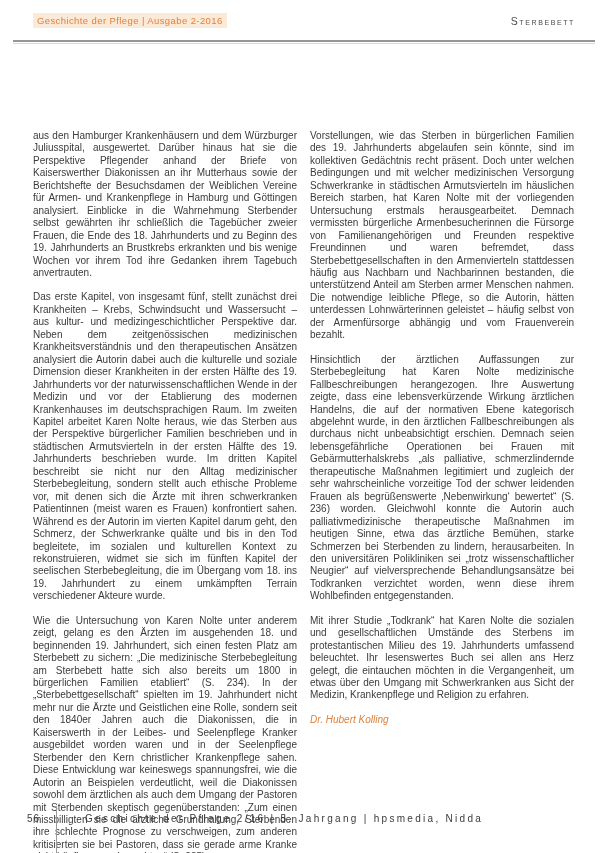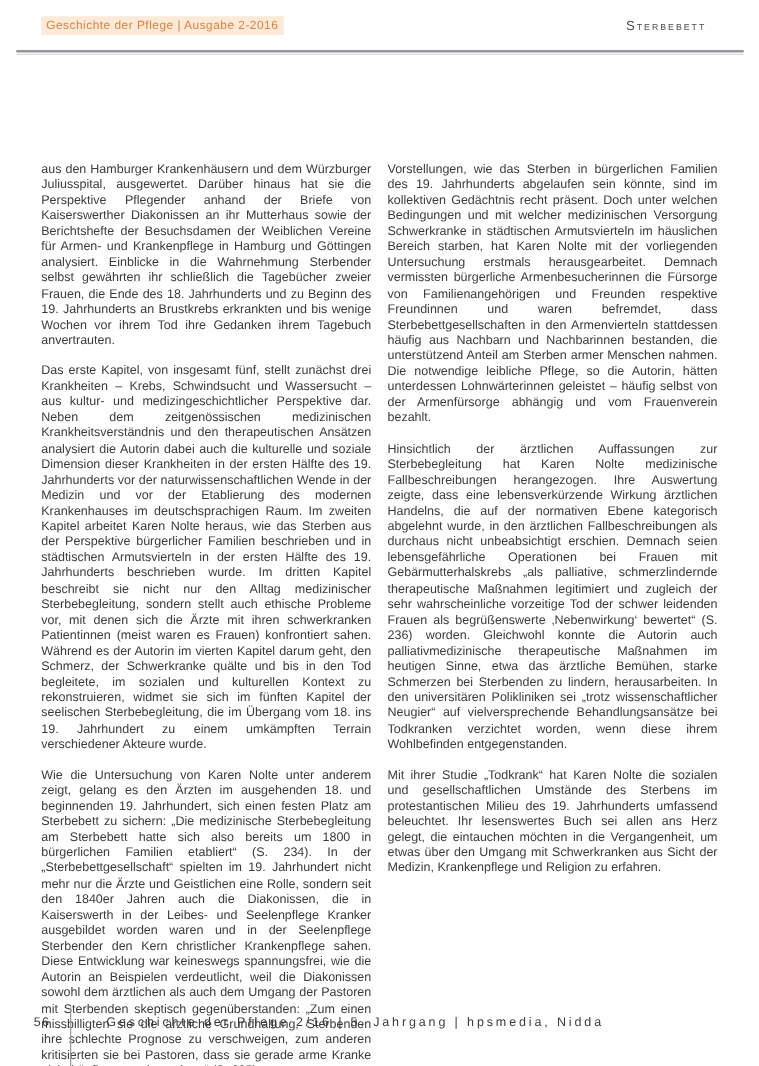--- a/index.html
+++ b/index.html
@@ -9,21 +9,21 @@
   }
   * { margin:0; padding:0; box-sizing:border-box; }
   html, body { width:607px; height:853px; }
   body {
     position: relative;
     background: #ffffff;
     font-family: "Liberation Sans", sans-serif;
     color: var(--text);
     overflow: hidden;
   }
-  .header { position:absolute; top:13px; left:33px; right:42px; height:16px; }
+  .header { position:absolute; top:13px; left:33px; right:32px; height:16px; }
   .journal-title {
     float:left;
     font-size:9.5px;
     letter-spacing:0.4px;
     color: var(--accent);
     background: var(--hl);
     padding:2px 4px;
   }
   .section-label {
     float:right;
@@ -84,18 +84,19 @@
 <div class="columns">
   <div class="col">
     <p>aus den Hamburger Krankenhäusern und dem Würzburger Juliusspital, ausgewertet. Darüber hinaus hat sie die Perspektive Pflegender anhand der Briefe von Kaiserswerther Diakonissen an ihr Mutterhaus sowie der Berichtshefte der Besuchsdamen der Weiblichen Vereine für Armen- und Krankenpflege in Hamburg und Göttingen analysiert. Einblicke in die Wahrnehmung Sterbender selbst gewährten ihr schließlich die Tagebücher zweier Frauen, die Ende des 18. Jahrhunderts und zu Beginn des 19. Jahrhunderts an Brustkrebs erkrankten und bis wenige Wochen vor ihrem Tod ihre Gedanken ihrem Tagebuch anvertrauten.</p>
     <p>Das erste Kapitel, von insgesamt fünf, stellt zunächst drei Krankheiten – Krebs, Schwindsucht und Wassersucht – aus kultur- und medizingeschichtlicher Perspektive dar. Neben dem zeitgenössischen medizinischen Krankheitsverständnis und den therapeutischen Ansätzen analysiert die Autorin dabei auch die kulturelle und soziale Dimension dieser Krankheiten in der ersten Hälfte des 19. Jahrhunderts vor der naturwissenschaftlichen Wende in der Medizin und vor der Etablierung des modernen Krankenhauses im deutschsprachigen Raum. Im zweiten Kapitel arbeitet Karen Nolte heraus, wie das Sterben aus der Perspektive bürgerlicher Familien beschrieben und in städtischen Armutsvierteln in der ersten Hälfte des 19. Jahrhunderts beschrieben wurde. Im dritten Kapitel beschreibt sie nicht nur den Alltag medizinischer Sterbebegleitung, sondern stellt auch ethische Probleme vor, mit denen sich die Ärzte mit ihren schwerkranken Patientinnen (meist waren es Frauen) konfrontiert sahen. Während es der Autorin im vierten Kapitel darum geht, den Schmerz, der Schwerkranke quälte und bis in den Tod begleitete, im sozialen und kulturellen Kontext zu rekonstruieren, widmet sie sich im fünften Kapitel der seelischen Sterbebegleitung, die im Übergang vom 18. ins 19. Jahrhundert zu einem umkämpften Terrain verschiedener Akteure wurde.</p>
     <p>Wie die Untersuchung von Karen Nolte unter anderem zeigt, gelang es den Ärzten im ausgehenden 18. und beginnenden 19. Jahrhundert, sich einen festen Platz am Sterbebett zu sichern: „Die medizinische Sterbebegleitung am Sterbebett hatte sich also bereits um 1800 in bürgerlichen Familien etabliert“ (S. 234). In der „Sterbebettgesellschaft“ spielten im 19. Jahrhundert nicht mehr nur die Ärzte und Geistlichen eine Rolle, sondern seit den 1840er Jahren auch die Diakonissen, die in Kaiserswerth in der Leibes- und Seelenpflege Kranker ausgebildet worden waren und in der Seelenpflege Sterbender den Kern christlicher Krankenpflege sahen. Diese Entwicklung war keineswegs spannungsfrei, wie die Autorin an Beispielen verdeutlicht, weil die Diakonissen sowohl dem ärztlichen als auch dem Umgang der Pastoren mit Sterbenden skeptisch gegenüberstanden: „Zum einen missbilligten sie die ärztliche Grundhaltung, Sterbenden ihre schlechte Prognose zu verschweigen, zum anderen kritisierten sie bei Pastoren, dass sie gerade arme Kranke nicht häufig genug besuchten“ (S. 235).</p>
   </div>
   <div class="col">
     <p>Vorstellungen, wie das Sterben in bürgerlichen Familien des 19. Jahrhunderts abgelaufen sein könnte, sind im kollektiven Gedächtnis recht präsent. Doch unter welchen Bedingungen und mit welcher medizinischen Versorgung Schwerkranke in städtischen Armutsvierteln im häuslichen Bereich starben, hat Karen Nolte mit der vorliegenden Untersuchung erstmals herausgearbeitet. Demnach vermissten bürgerliche Armenbesucherinnen die Fürsorge von Familienangehörigen und Freunden respektive Freundinnen und waren befremdet, dass Sterbebettgesellschaften in den Armenvierteln stattdessen häufig aus Nachbarn und Nachbarinnen bestanden, die unterstützend Anteil am Sterben armer Menschen nahmen. Die notwendige leibliche Pflege, so die Autorin, hätten unterdessen Lohnwärterinnen geleistet – häufig selbst von der Armenfürsorge abhängig und vom Frauenverein bezahlt.</p>
     <p>Hinsichtlich der ärztlichen Auffassungen zur Sterbebegleitung hat Karen Nolte medizinische Fallbeschreibungen herangezogen. Ihre Auswertung zeigte, dass eine lebensverkürzende Wirkung ärztlichen Handelns, die auf der normativen Ebene kategorisch abgelehnt wurde, in den ärztlichen Fallbeschreibungen als durchaus nicht unbeabsichtigt erschien. Demnach seien lebensgefährliche Operationen bei Frauen mit Gebärmutterhalskrebs „als palliative, schmerzlindernde therapeutische Maßnahmen legitimiert und zugleich der sehr wahrscheinliche vorzeitige Tod der schwer leidenden Frauen als begrüßenswerte ‚Nebenwirkung‘ bewertet“ (S. 236) worden. Gleichwohl konnte die Autorin auch palliativmedizinische therapeutische Maßnahmen im heutigen Sinne, etwa das ärztliche Bemühen, starke Schmerzen bei Sterbenden zu lindern, herausarbeiten. In den universitären Polikliniken sei „trotz wissenschaftlicher Neugier“ auf vielversprechende Behandlungsansätze bei Todkranken verzichtet worden, wenn diese ihrem Wohlbefinden entgegenstanden.</p>
     <p>Mit ihrer Studie „Todkrank“ hat Karen Nolte die sozialen und gesellschaftlichen Umstände des Sterbens im protestantischen Milieu des 19. Jahrhunderts umfassend beleuchtet. Ihr lesenswertes Buch sei allen ans Herz gelegt, die eintauchen möchten in die Vergangenheit, um etwas über den Umgang mit Schwerkranken aus Sicht der Medizin, Krankenpflege und Religion zu erfahren.</p>
+    <p class="author-byline">Dr. Hubert Kolling</p>
   </div>
 </div>
 
 <span class="footer-pagenum">56</span>
 <div class="footer-divider"></div>
 <span class="footer-imprint">Geschichte der Pflege 2/16 | 5. Jahrgang | hpsmedia, Nidda</span>
 
 </body></html>

